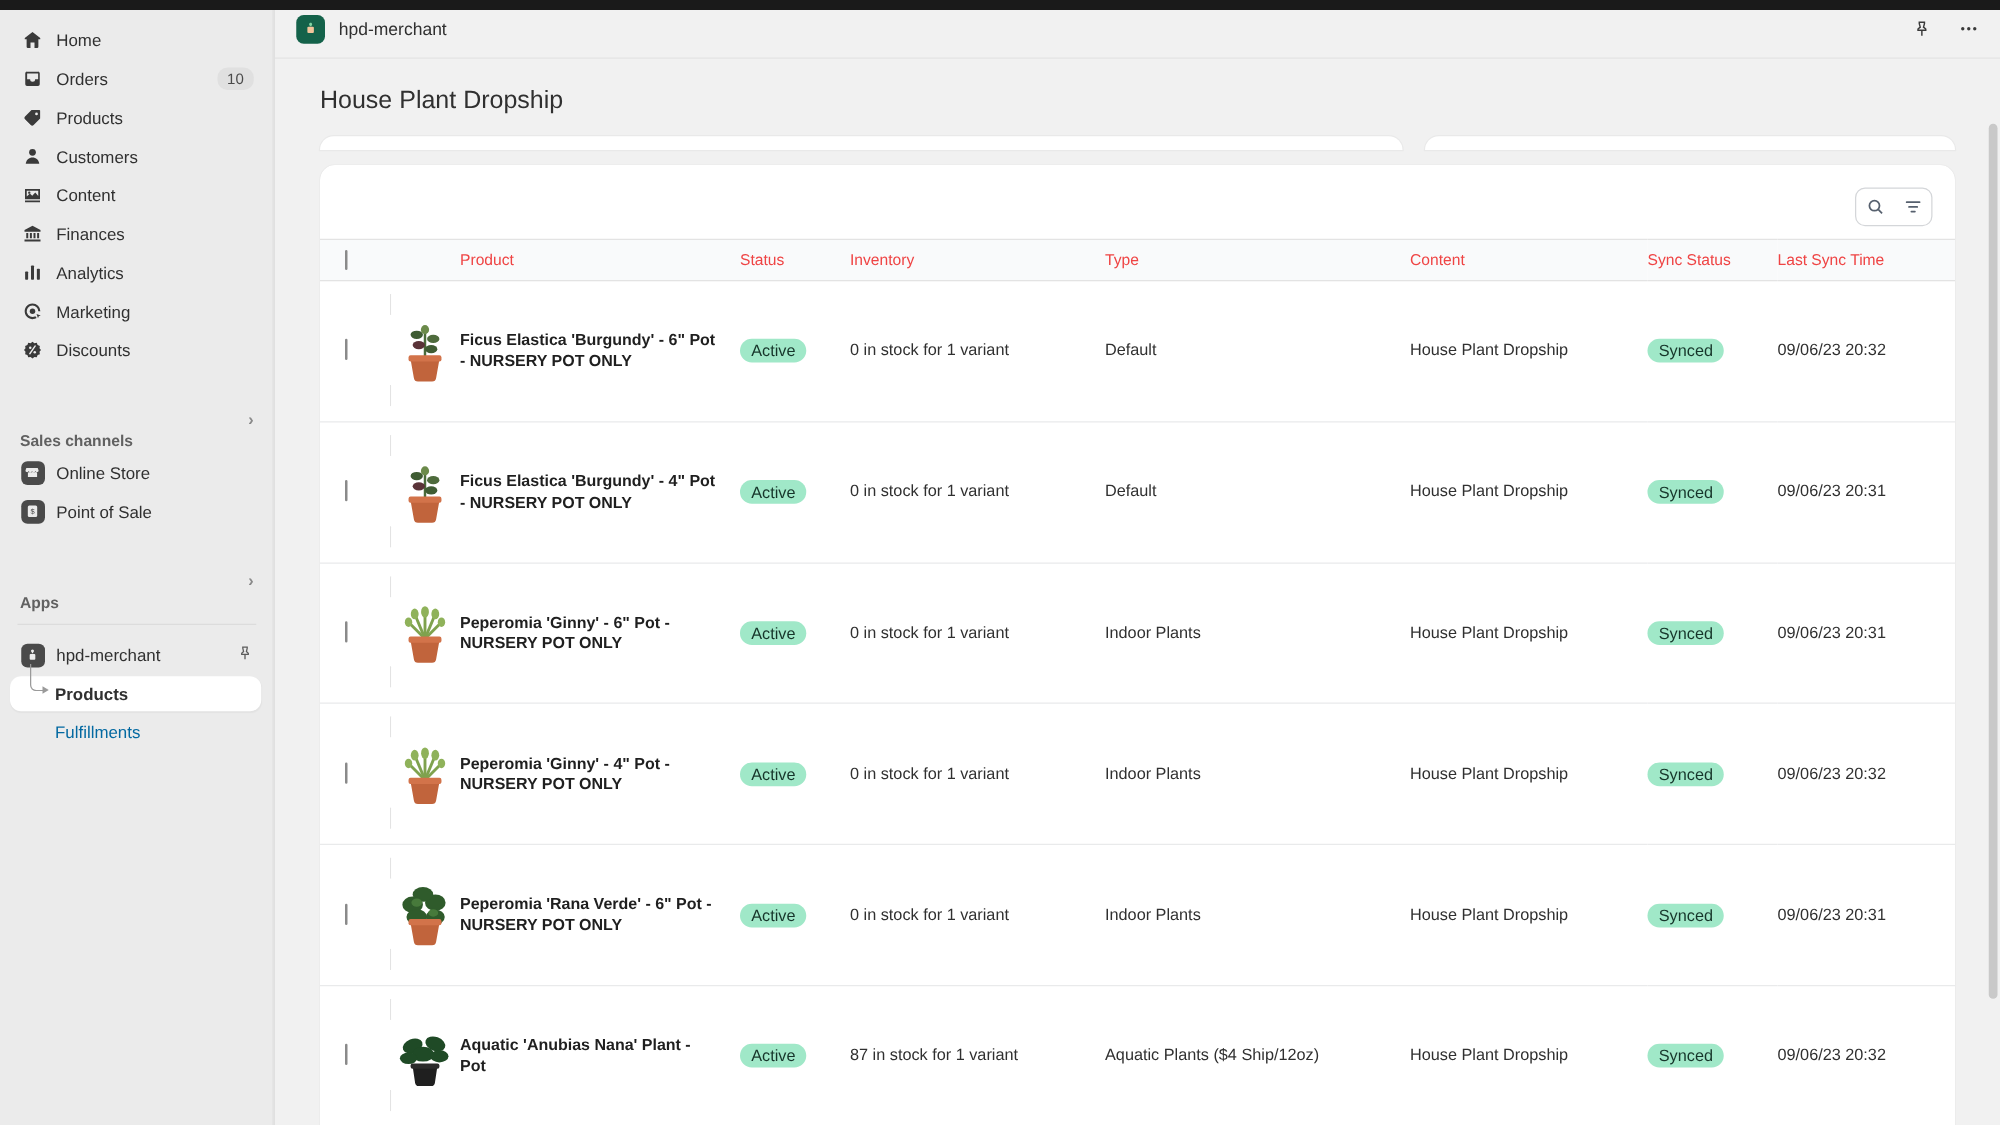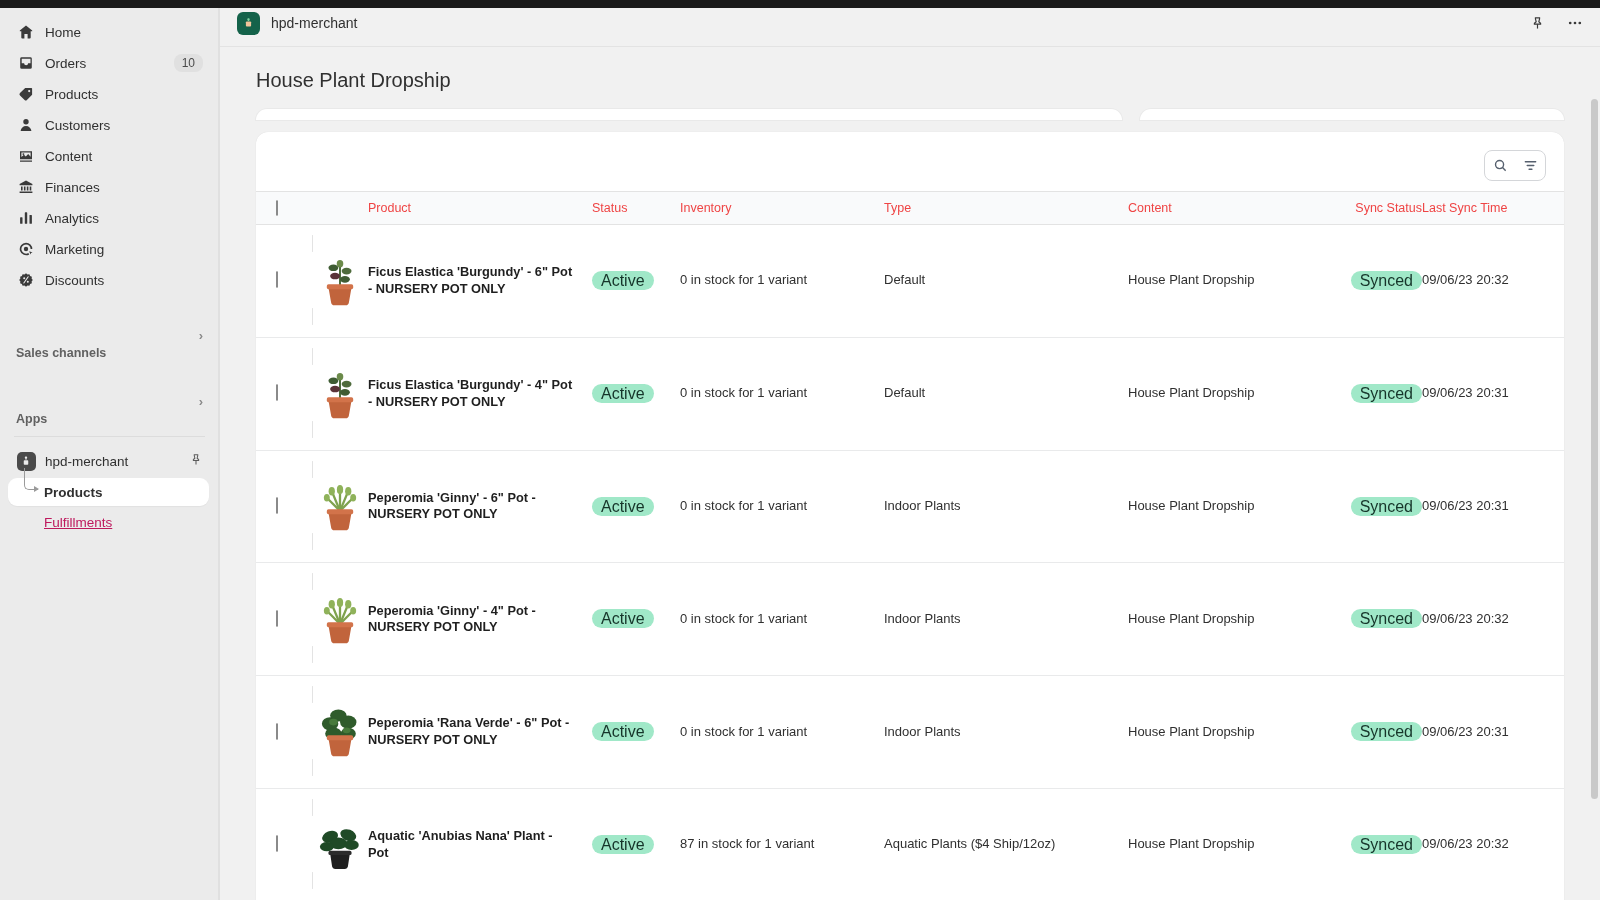--- a/index.html
+++ b/index.html
@@ -61,21 +61,21 @@
   .divider { height: 1px; background: #dcdcdc; margin: 10px 14px 10px 14px; }
   .nav-item.app-row .pin { color: #5c5c5c; }
   .nav-sub {
     display: flex; align-items: center;
     height: 28px; margin: 0 10px 2px 8px;
     padding-left: 36px; border-radius: 9px;
     font-size: 13.5px; color: #303030; cursor: pointer;
     position: relative;
   }
   .nav-sub.active { background: #ffffff; font-weight: 700; box-shadow: 0 1px 1px rgba(0,0,0,.04); }
-  .nav-sub.muted { color: #be185d; text-decoration: underline; }
+  .nav-sub.muted { color: #0369a1; }
   .subarrow {
     position: absolute; left: 16px; top: -10px;
     width: 14px; height: 22px;
     border-left: 1.3px solid #9a9a9a;
     border-bottom: 1.3px solid #9a9a9a;
     border-bottom-left-radius: 5px;
   }
   .subarrow:after {
     content:""; position:absolute; right:-1px; bottom:-3.2px;
     border-left: 5px solid #9a9a9a;
@@ -142,21 +142,21 @@
     text-align: left; height: 33px; padding: 0;
     vertical-align: middle;
   }
   .c-chk   { width: 56px;  padding-left: 20px !important; }
   .c-thumb { width: 56px; }
   .c-prod  { width: 224px; }
   .c-stat  { width: 88px; }
   .c-inv   { width: 204px; margin-left: 20px; }
   .c-type  { width: 244px; }
   .c-vend  { width: 190px; }
-  .c-sync  { width: 104px; text-align: right; }
+  .c-sync  { width: 104px; }
   .c-time  { width: 150px; }
 
   tbody td {
     border-bottom: 1px solid #e9eaeb;
     font-size: 13px; color: #303030;
     padding: 11px 0; vertical-align: middle;
     line-height: 1.3;
   }
   td.c-chk { padding-left: 20px; }
   .chk {
@@ -164,21 +164,21 @@
     border-radius: 5px; background: #fff; cursor: pointer;
   }
   .thumb {
     width: 34px; height: 34px; border: 1px solid #e3e3e3; border-radius: 6px;
     background: #fff; overflow: hidden; position: relative;
   }
   .thumb svg { display:block; width: 100%; height: 100%; }
   .pname { font-weight: 700; font-size: 12.8px; color: #1f1f1f; padding-right: 18px; }
   .badge {
     display: inline-block; background: #a0e8c8; color: #16352a;
-    border-radius: 10px; padding: 2px 9px; font-size: 16px; line-height: 15px;
+    border-radius: 10px; padding: 2px 9px; font-size: 13px; line-height: 15px;
     white-space: nowrap;
   }
 
   
   .pagescroll {
     position: absolute; right: 2px; top: 52px; width: 7px; height: 700px;
     background: #c9c9c9; border-radius: 4px; z-index: 30; cursor: pointer;
   }
   .sidebar-edge { position:absolute; right: 0; top: 0; width: 1px; height: 900px; background: #e0e0e0; }
 </style>
@@ -276,20 +276,43 @@
             </svg>
           </span>
           <span class="lbl">Discounts</span>
         </div>
       </div>
 
     <div class="section-head">
       <span class="t">Sales channels</span>
       <span class="chev">›</span>
     </div>
+    <div id="nav-channels">
+        <div class="nav-item">
+          <span class="ic">
+            <span class="sq-ic">
+              <svg viewBox="0 0 16 16" width="12" height="12" fill="#ebebeb">
+                <path d="M2.4 3.2h11.2l.9 2.6a1.8 1.8 0 0 1-3.5.6 1.8 1.8 0 0 1-3.5 0 1.8 1.8 0 0 1-3.5 0 1.8 1.8 0 0 1-3.5-.6l.9-2.6zM3.1 7.9v4.9h9.8V7.9a2.9 2.9 0 0 1-1.8-.4 2.9 2.9 0 0 1-3.1 0 2.9 2.9 0 0 1-3.1 0 2.9 2.9 0 0 1-1.8.4z"></path>
+              </svg>
+            </span>
+          </span>
+          <span class="lbl">Online Store</span>
+        </div>
+        <div class="nav-item">
+          <span class="ic">
+            <span class="sq-ic">
+              <svg viewBox="0 0 16 16" width="12" height="12" fill="#ebebeb">
+                <rect x="3" y="1.8" width="10" height="12.4" rx="1.6"></rect>
+                <text x="8" y="11" font-size="8" fill="#4a4a4a" text-anchor="middle" font-family="Liberation Sans">$</text>
+              </svg>
+            </span>
+          </span>
+          <span class="lbl">Point of Sale</span>
+        </div>
+      </div>
 
     <div class="section-head">
       <span class="t">Apps</span>
       <span class="chev">›</span>
     </div>
 
     <div class="divider"></div>
 
     <div class="nav-item app-row">
       <span class="ic">

